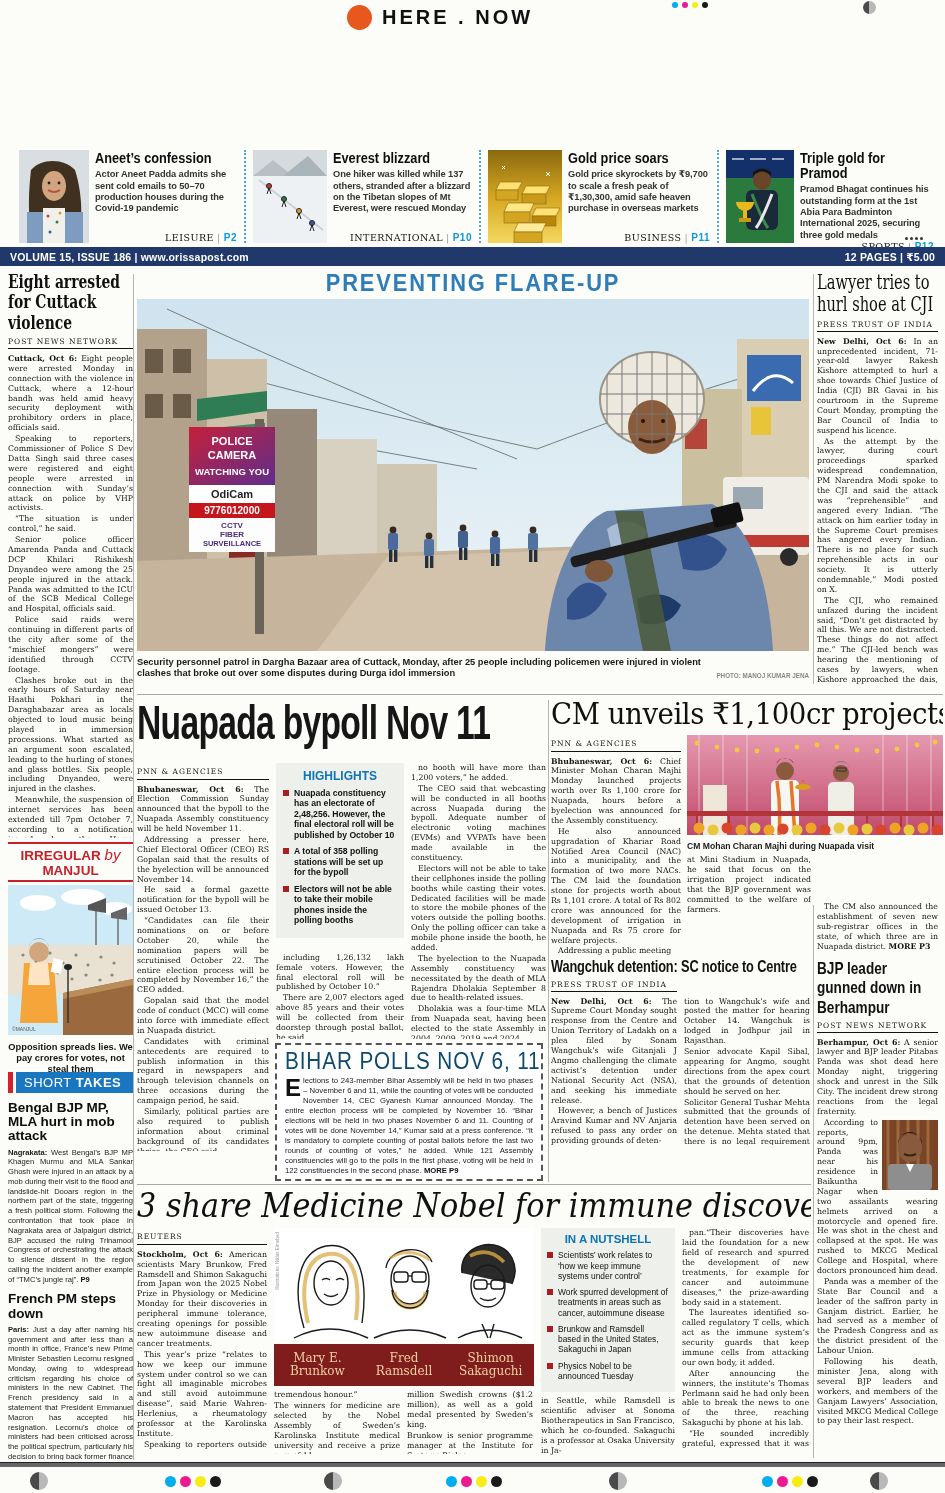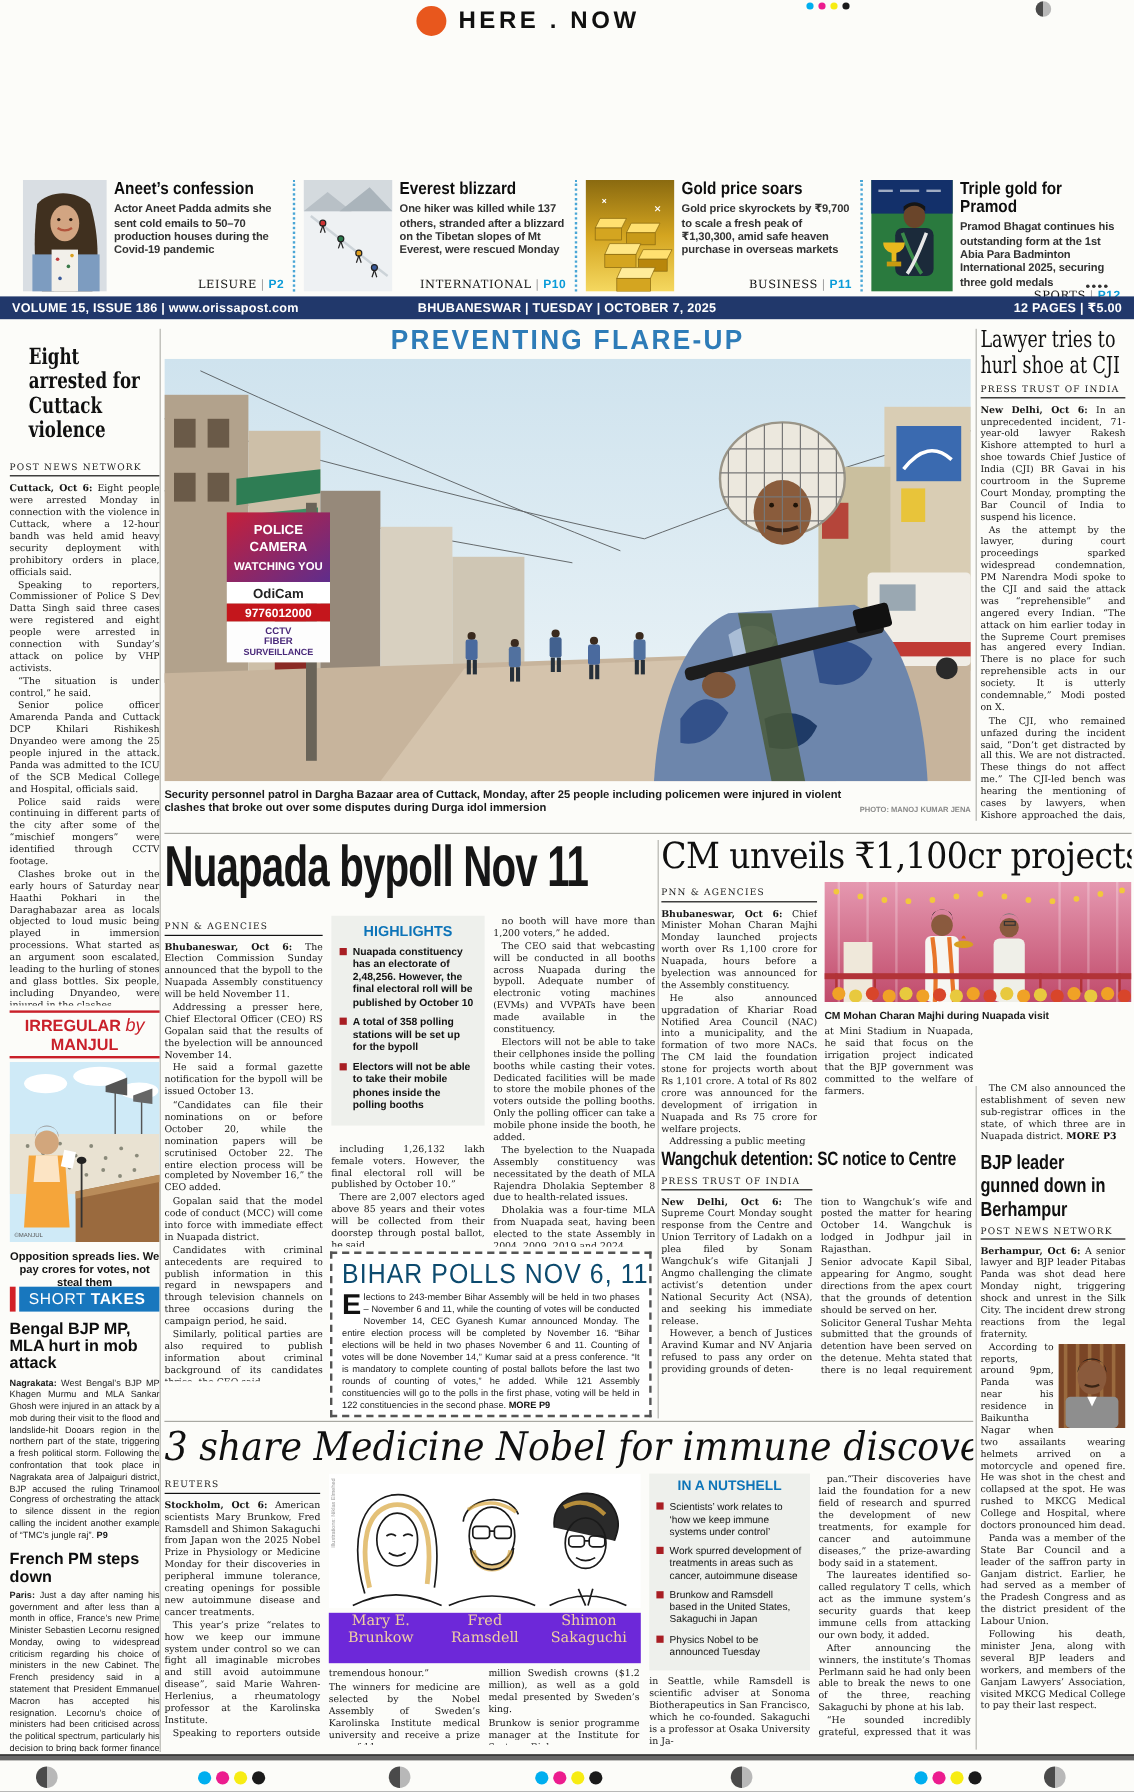--- a/index.html
+++ b/index.html
@@ -56,21 +56,21 @@
   .bt p{margin:0 0 1px;text-indent:7px}
   .bt p.fp{text-indent:0}
   .dl{font-weight:bold}
   .st{font-family:"Liberation Sans","DejaVu Sans",sans-serif;font-size:7.6px;line-height:1.29;
       text-align:justify;color:#1b1b1b}
   .st p{margin:0}
   .pgref{font-weight:bold;color:#111}
 
   
   #cuttack{left:8px;top:272px;width:125px;height:566px}
-  #cuttack h2{margin:16px;font-size:18.5px;line-height:1.1;font-weight:bold}
+  #cuttack h2{margin:0;font-size:18.5px;line-height:1.1;font-weight:bold}
   #cartoon{left:8px;top:842px;width:125px;height:226px}
   .cart-head{border-top:2px solid #c9202a;border-bottom:2px solid #c9202a;padding:2px 0;margin-bottom:3px;
              text-align:center;color:#c9202a;font-family:"Liberation Sans",sans-serif;font-size:13.5px}
   .cart-head .byw{font-size:15px;font-style:italic}
   .cart-cap{font:bold 9.3px/1.2 "Liberation Sans",sans-serif;text-align:center;color:#141414;margin-top:3px}
   #shorttakes{left:8px;top:1072px;width:125px;height:388px}
   .stk-bar{display:flex;height:21px;margin-bottom:6px}
   .stk-red{width:5px;background:#d22127;margin-right:3px}
   .stk-blue{flex:1;background:#1877be;color:#fff;font:13px/21px "Liberation Sans",sans-serif;padding-left:8px;letter-spacing:.5px}
   .stk-title{font:bold 13.5px/1.05 "Liberation Sans",sans-serif;color:#0d0d0d;margin:8px 0 4px}
@@ -120,21 +120,21 @@
   #bjpcol{left:817px;top:902px;width:121px;height:558px}
   #bjpcol .bh{font:bold 17px/1.12 "Liberation Sans",sans-serif;color:#101010;margin-top:8px}
   .inset{float:right;margin:2px 0 2px 4px}
 
   
   #nobel{left:137px;top:1188px;width:674px;height:272px}
   #nobel .nh{font-style:italic;font-size:33px;line-height:1.1;font-weight:normal;white-space:nowrap}
   #nobel .nrow{display:flex;gap:7px;margin-top:4px}
   #nobel .ca{width:130px;flex:none;height:222px;overflow:hidden}
   #nobel .illus{width:260px;flex:none}
-  .nameband{display:flex;background:#6d28d9;height:42px;}
+  .nameband{display:flex;background:#7f1d1d;height:42px;align-items:center}
   .nameband .nm{flex:1;text-align:center;color:#f0d0a2;font:12px/1.12 "DejaVu Serif",serif;padding:0 6px}
   .under-illus{display:flex;gap:7px;margin-top:4px}
   .under-illus>div{width:126px;height:64px;overflow:hidden}
   #nobel .cd{width:134px;flex:none}
   #nobel .ce{width:127px;flex:none;height:222px;overflow:hidden}
   .nutbox{background:#eef0ec;padding:5px 6px;margin-bottom:4px}
   .nutbox h4{margin:0 0 5px;text-align:center;color:#0d74b8;font:bold 11.5px "Liberation Sans",sans-serif}
   .vcred{position:absolute;left:1px;top:4px;font:4.6px "Liberation Sans",sans-serif;color:#999;
          writing-mode:vertical-rl;transform:rotate(180deg)}
 
@@ -284,21 +284,20 @@
   </div>
   <div class="abs" id="minidots">
       <i></i>
       <i></i>
       <i></i>
       <i></i>
     </div>
 
   <div class="abs" id="datebar">
     <span style="z-index:1">VOLUME 15, ISSUE 186 | www.orissapost.com</span>
-    <span class="c">BHUBANESWAR | TUESDAY | OCTOBER 7, 2025</span>
     <span style="z-index:1">12 PAGES | ₹5.00</span>
   </div>
 
   <div class="vrule" style="left:133px;top:274px;height:1186px"></div>
   <div class="vrule" style="left:813px;top:274px;height:410px"></div>
   <div class="vrule" style="left:548px;top:700px;height:482px"></div>
   <div class="vrule" style="left:813px;top:905px;height:553px"></div>
   <div class="hrule" style="left:137px;top:694px;width:806px"></div>
   <div class="hrule" style="left:137px;top:1184px;width:674px"></div>
   <div class="abs" id="botrule"></div>

